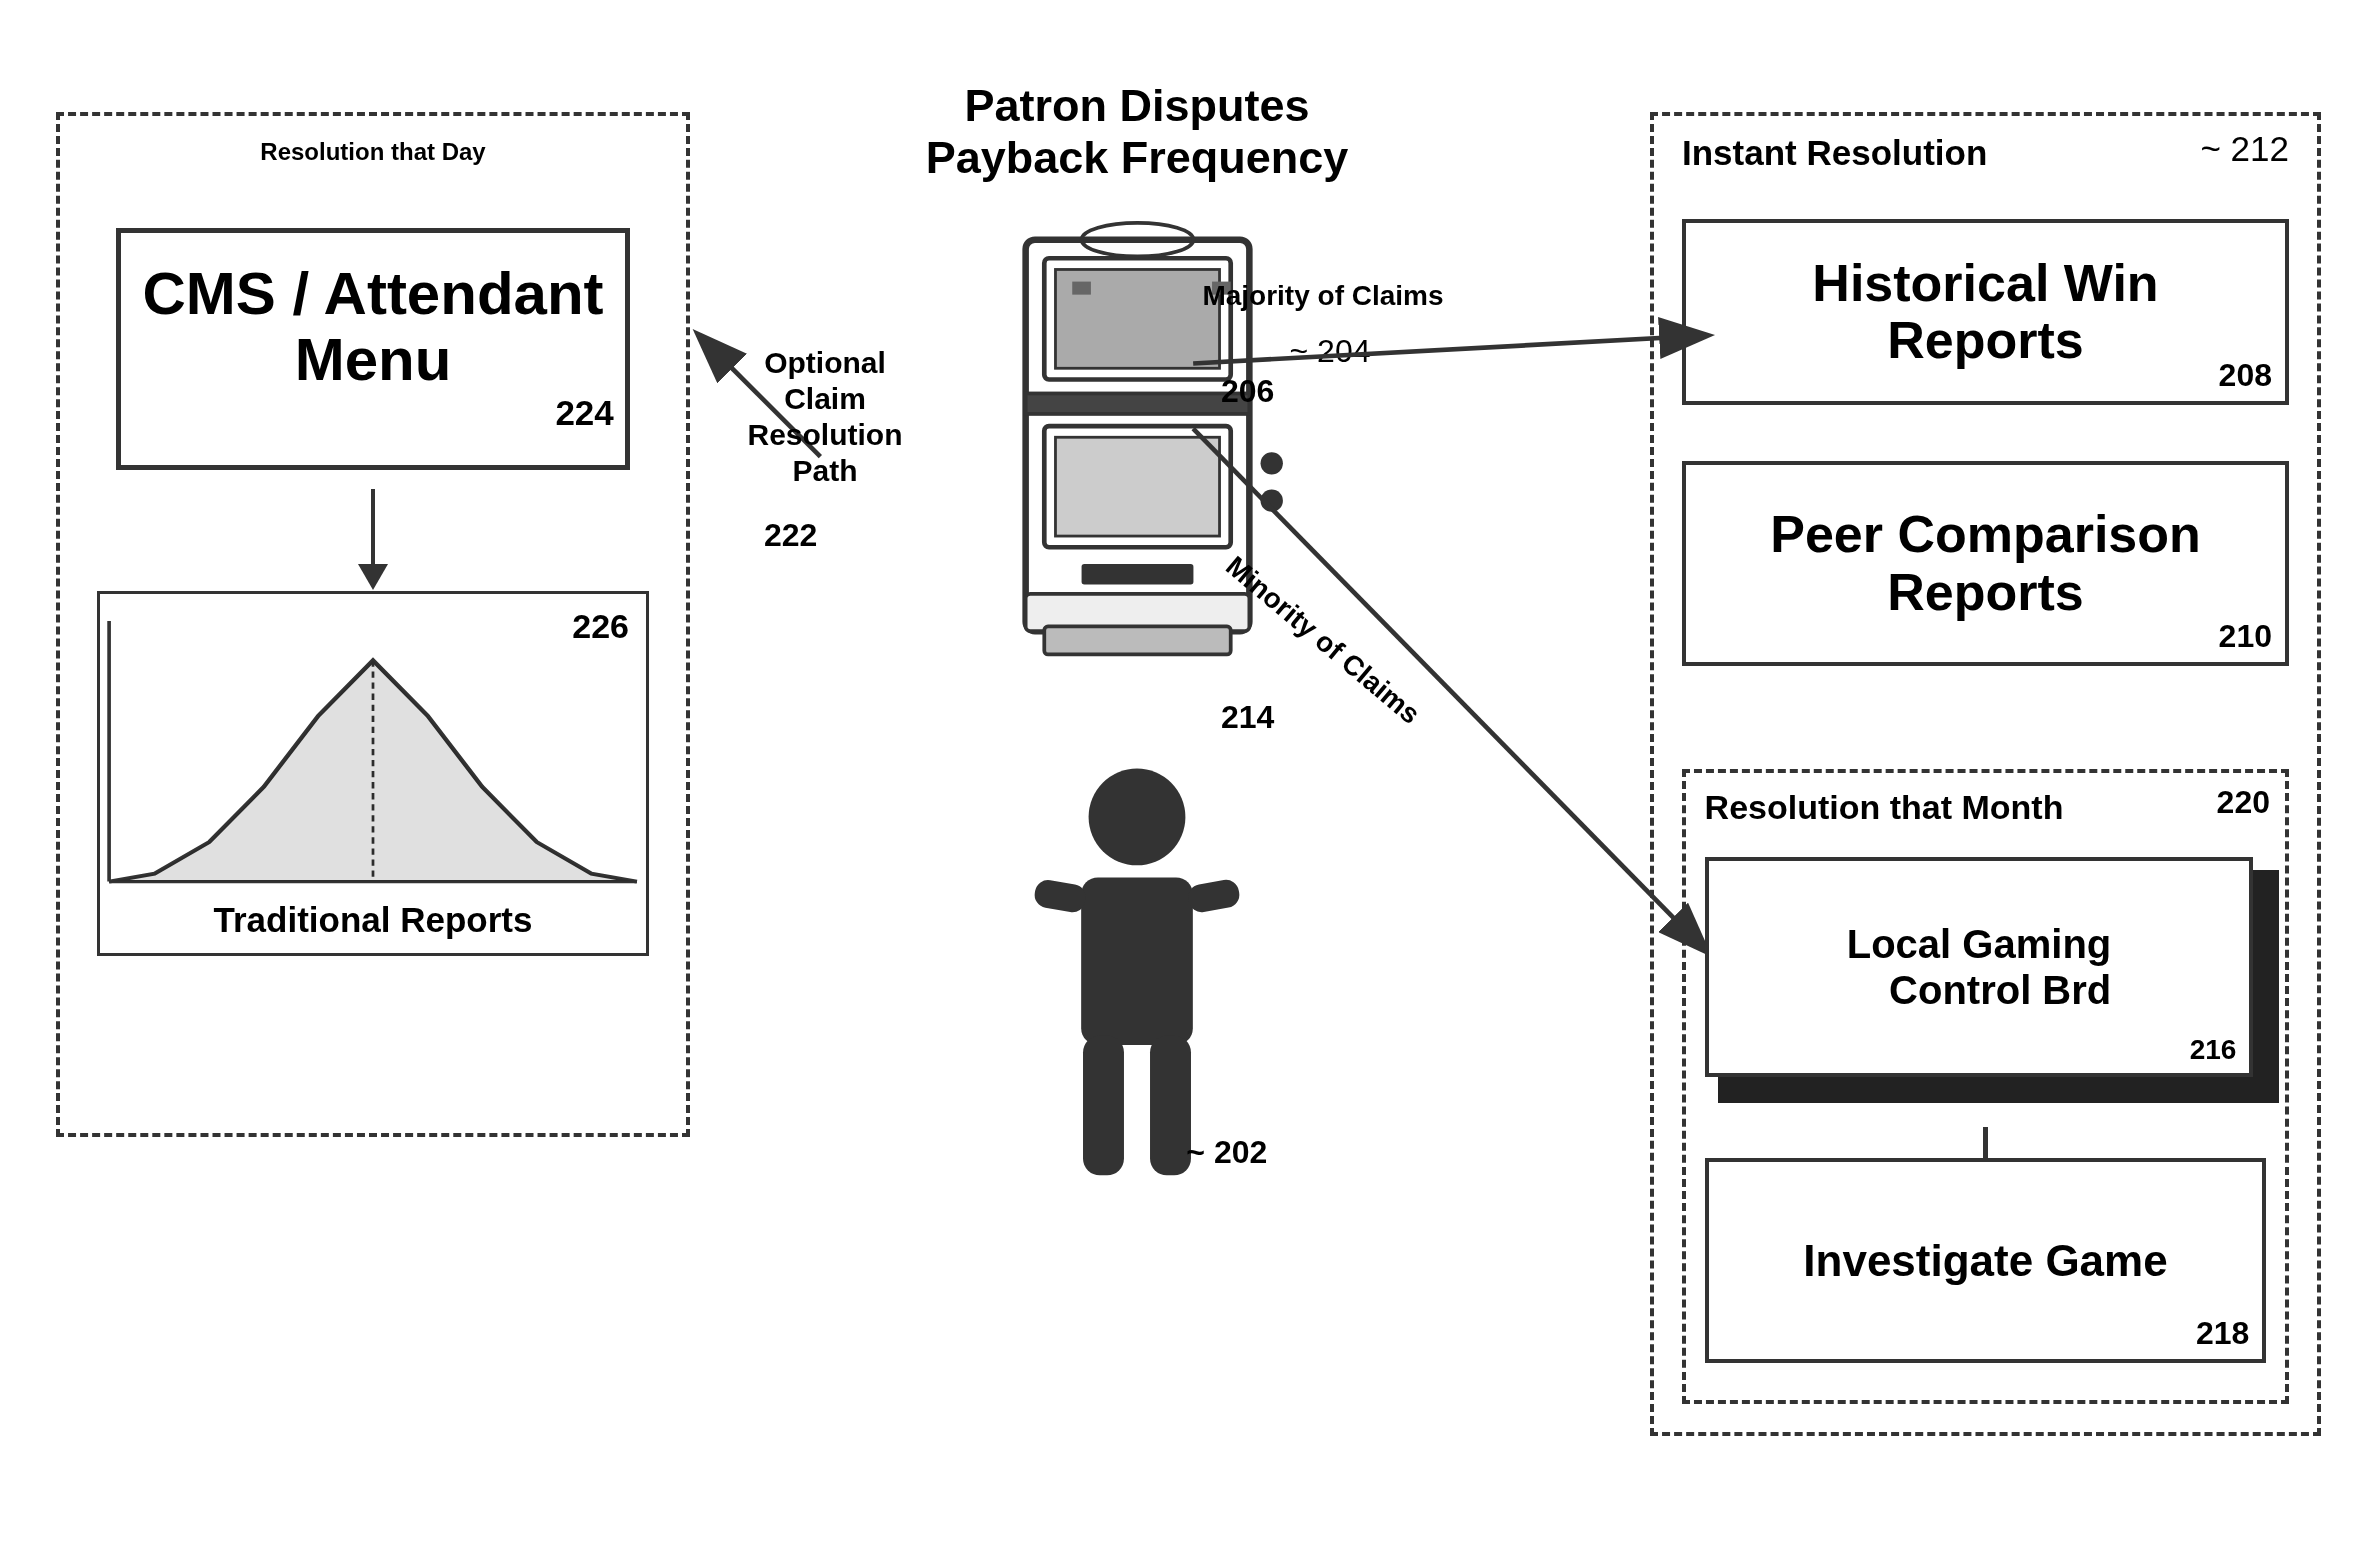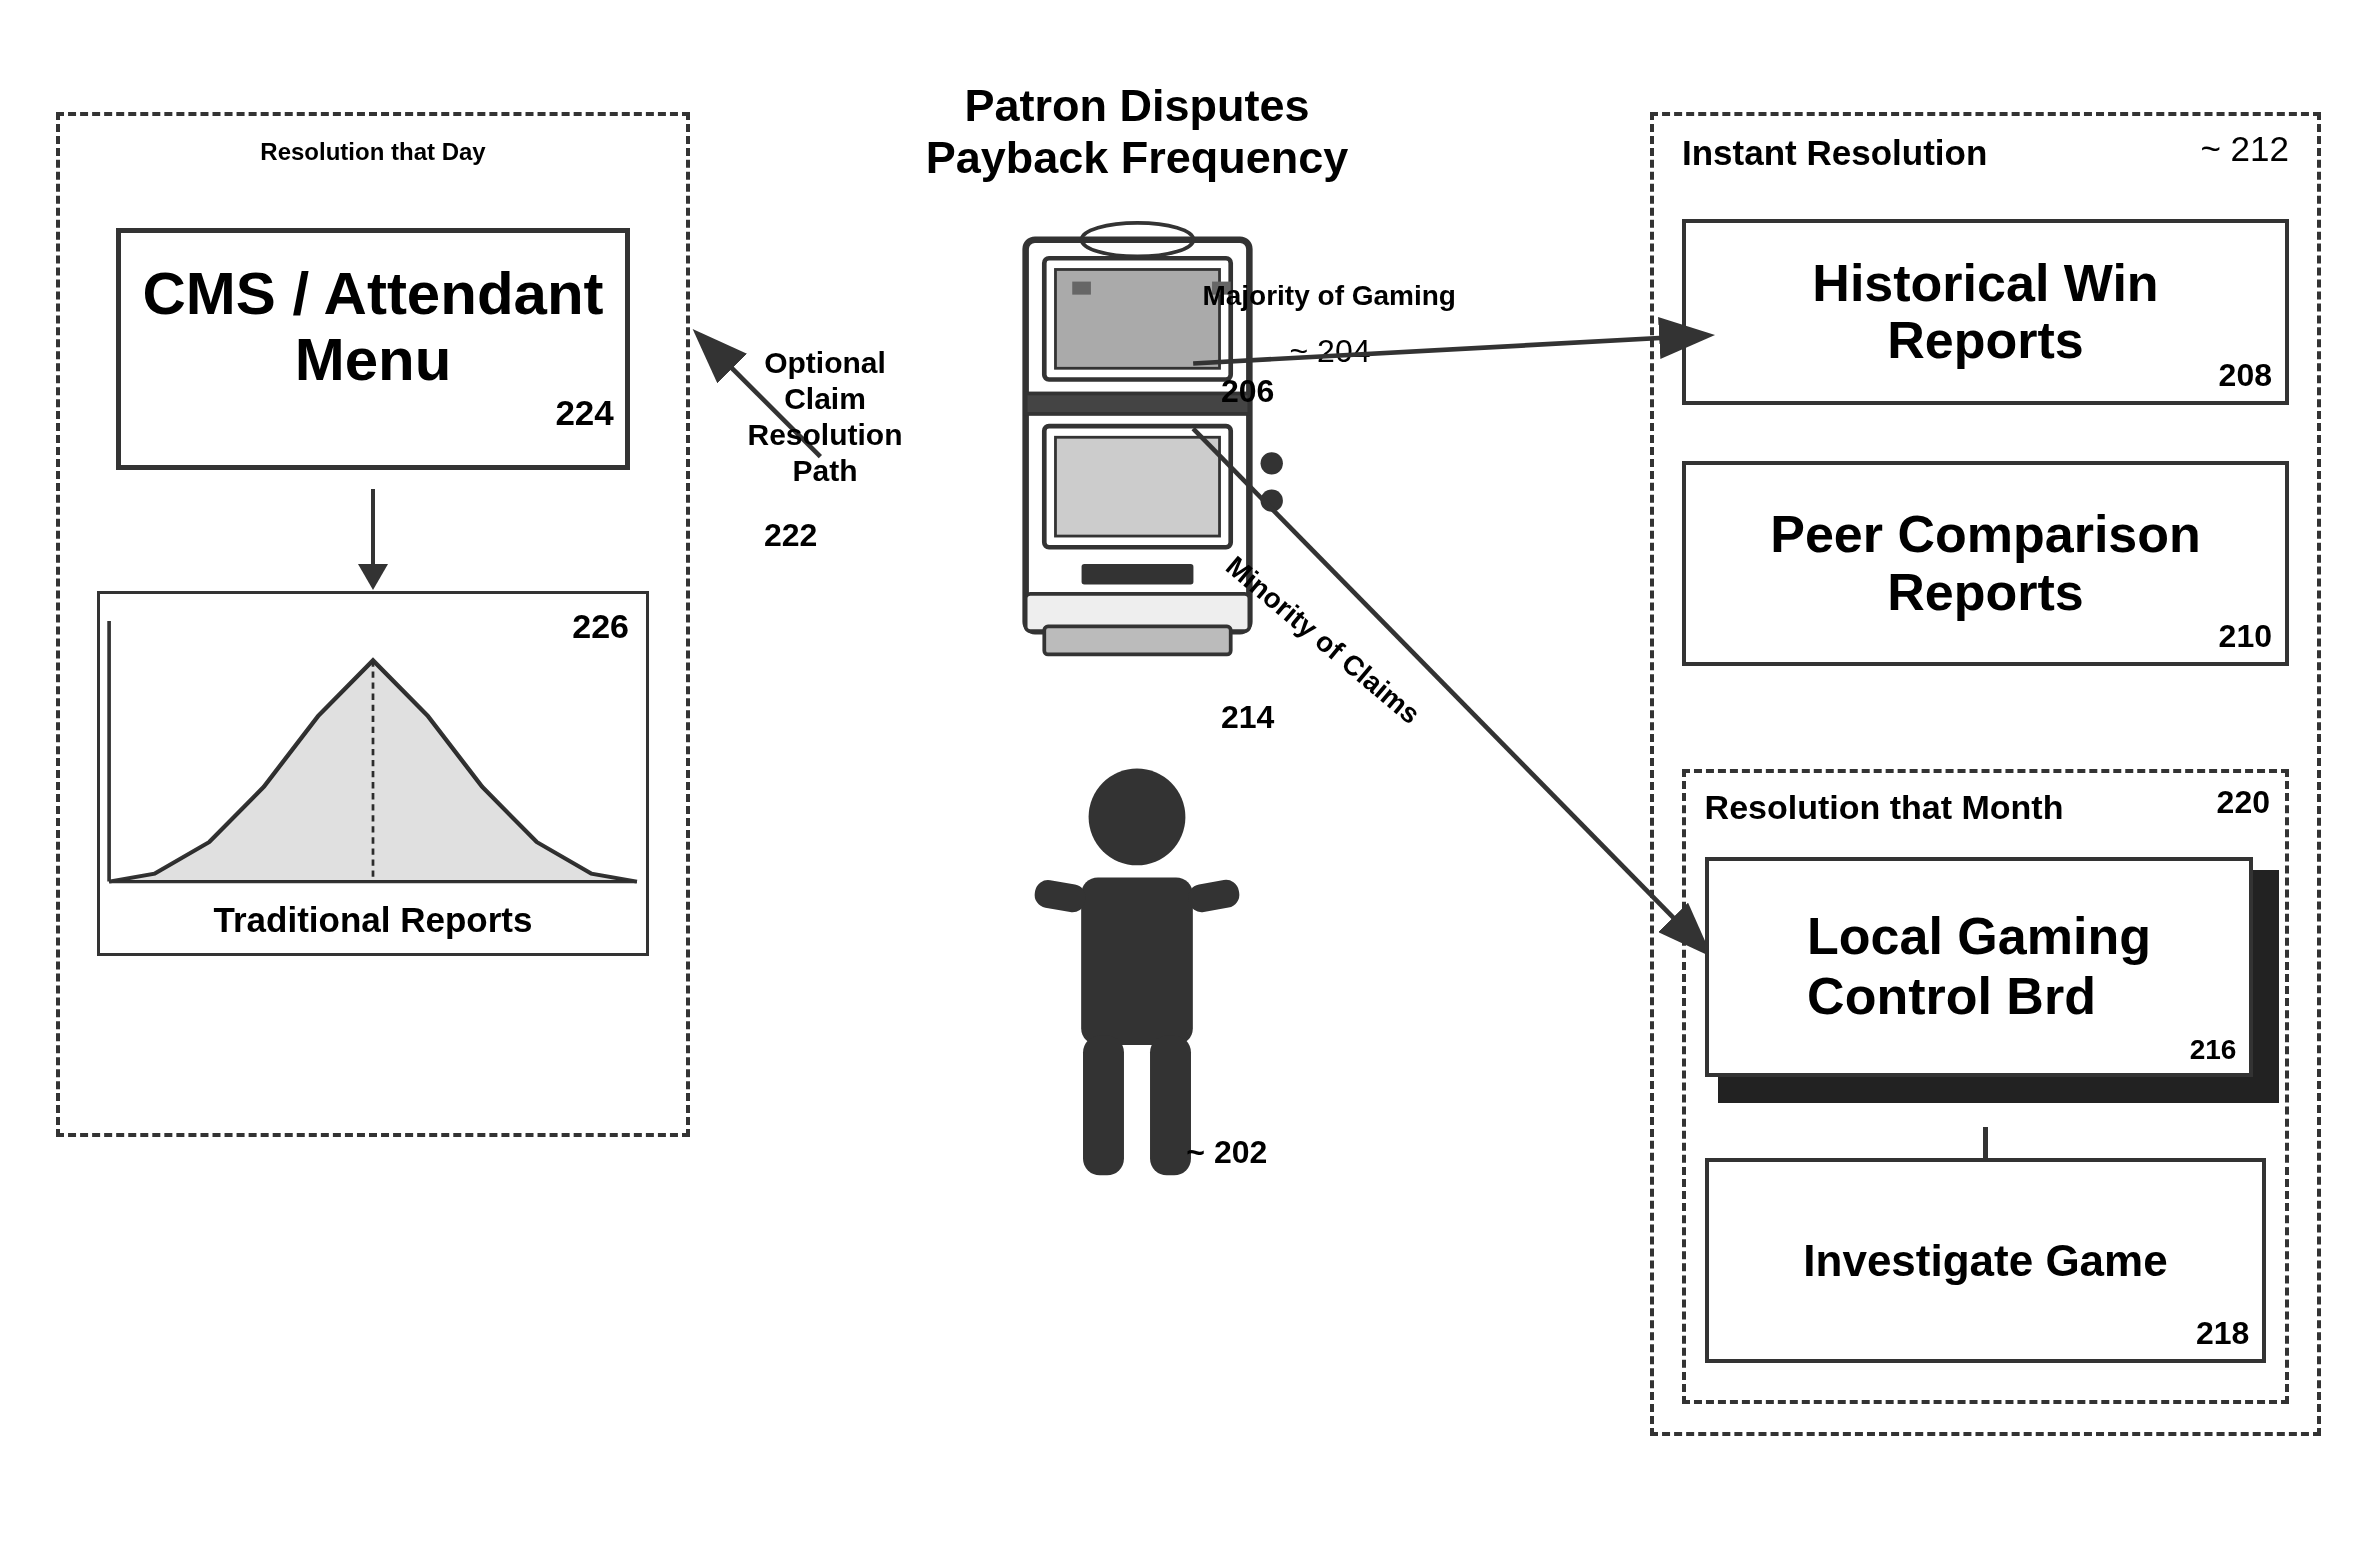--- a/index.html
+++ b/index.html
@@ -315,23 +315,23 @@
       background: #fff;
       border: 4.7px solid #333;
       display: flex;
       flex-direction: column;
       align-items: center;
       justify-content: center;
       z-index: 2;
     }
 
     .lgcb-text {
-      font-size: 52px;
-      font-weight: bold;
-      text-align: left;
+      font-size: 40px;
+      font-weight: bold;
+      text-align: right;
       line-height: 1.15;
     }
 
     .lgcb-num {
       position: absolute;
       bottom: 7.5px;
       right: 13px;
       font-size: 28px;
       font-weight: bold;
     }
@@ -601,21 +601,21 @@
     <line x1="1280" y1="460" x2="1830" y2="1020" stroke="#333" stroke-width="5" marker-end="url(#arrowhead)"></line>
   </svg>
 
   <div class="label-optional" style="position:absolute; top:345px; left:727px; font-size:30px; font-weight:bold; text-align:center; line-height:1.2; width:196px;">
     <span style="white-space:pre-line;">Optional Claim<br>Resolution Path</span>
   </div>
   <div class="ref-222" style="position:absolute; top:517px; left:764px; font-size:32px; font-weight:bold;">
     <span>222</span>
   </div>
 
-  <div class="label-majority" style="position:absolute; top:280px; left:1221px; font-size:28px; font-weight:bold; white-space:nowrap; transform:translateX(-18.6px);">Majority of Gaming</div>
+  <div class="label-majority" style="position:absolute; top:280px; left:1221px; font-size:28px; font-weight:bold; white-space:nowrap; transform:translateX(-18.6px);">Majority of Claims</div>
   <div class="ref-206" style="position:absolute; top:373px; left:1221px; font-size:32px; font-weight:bold;">
     <span>206</span>
   </div>
 
   <div style="position:absolute; top:550px; left:1240px; font-size:28px; font-weight:bold; transform:rotate(40deg); transform-origin:left top; white-space:nowrap;">Minority of Claims</div>
   <div class="ref-214" style="position:absolute; top:699px; left:1221px; font-size:32px; font-weight:bold;">
     <span>214</span>
   </div>
 
 </div>

